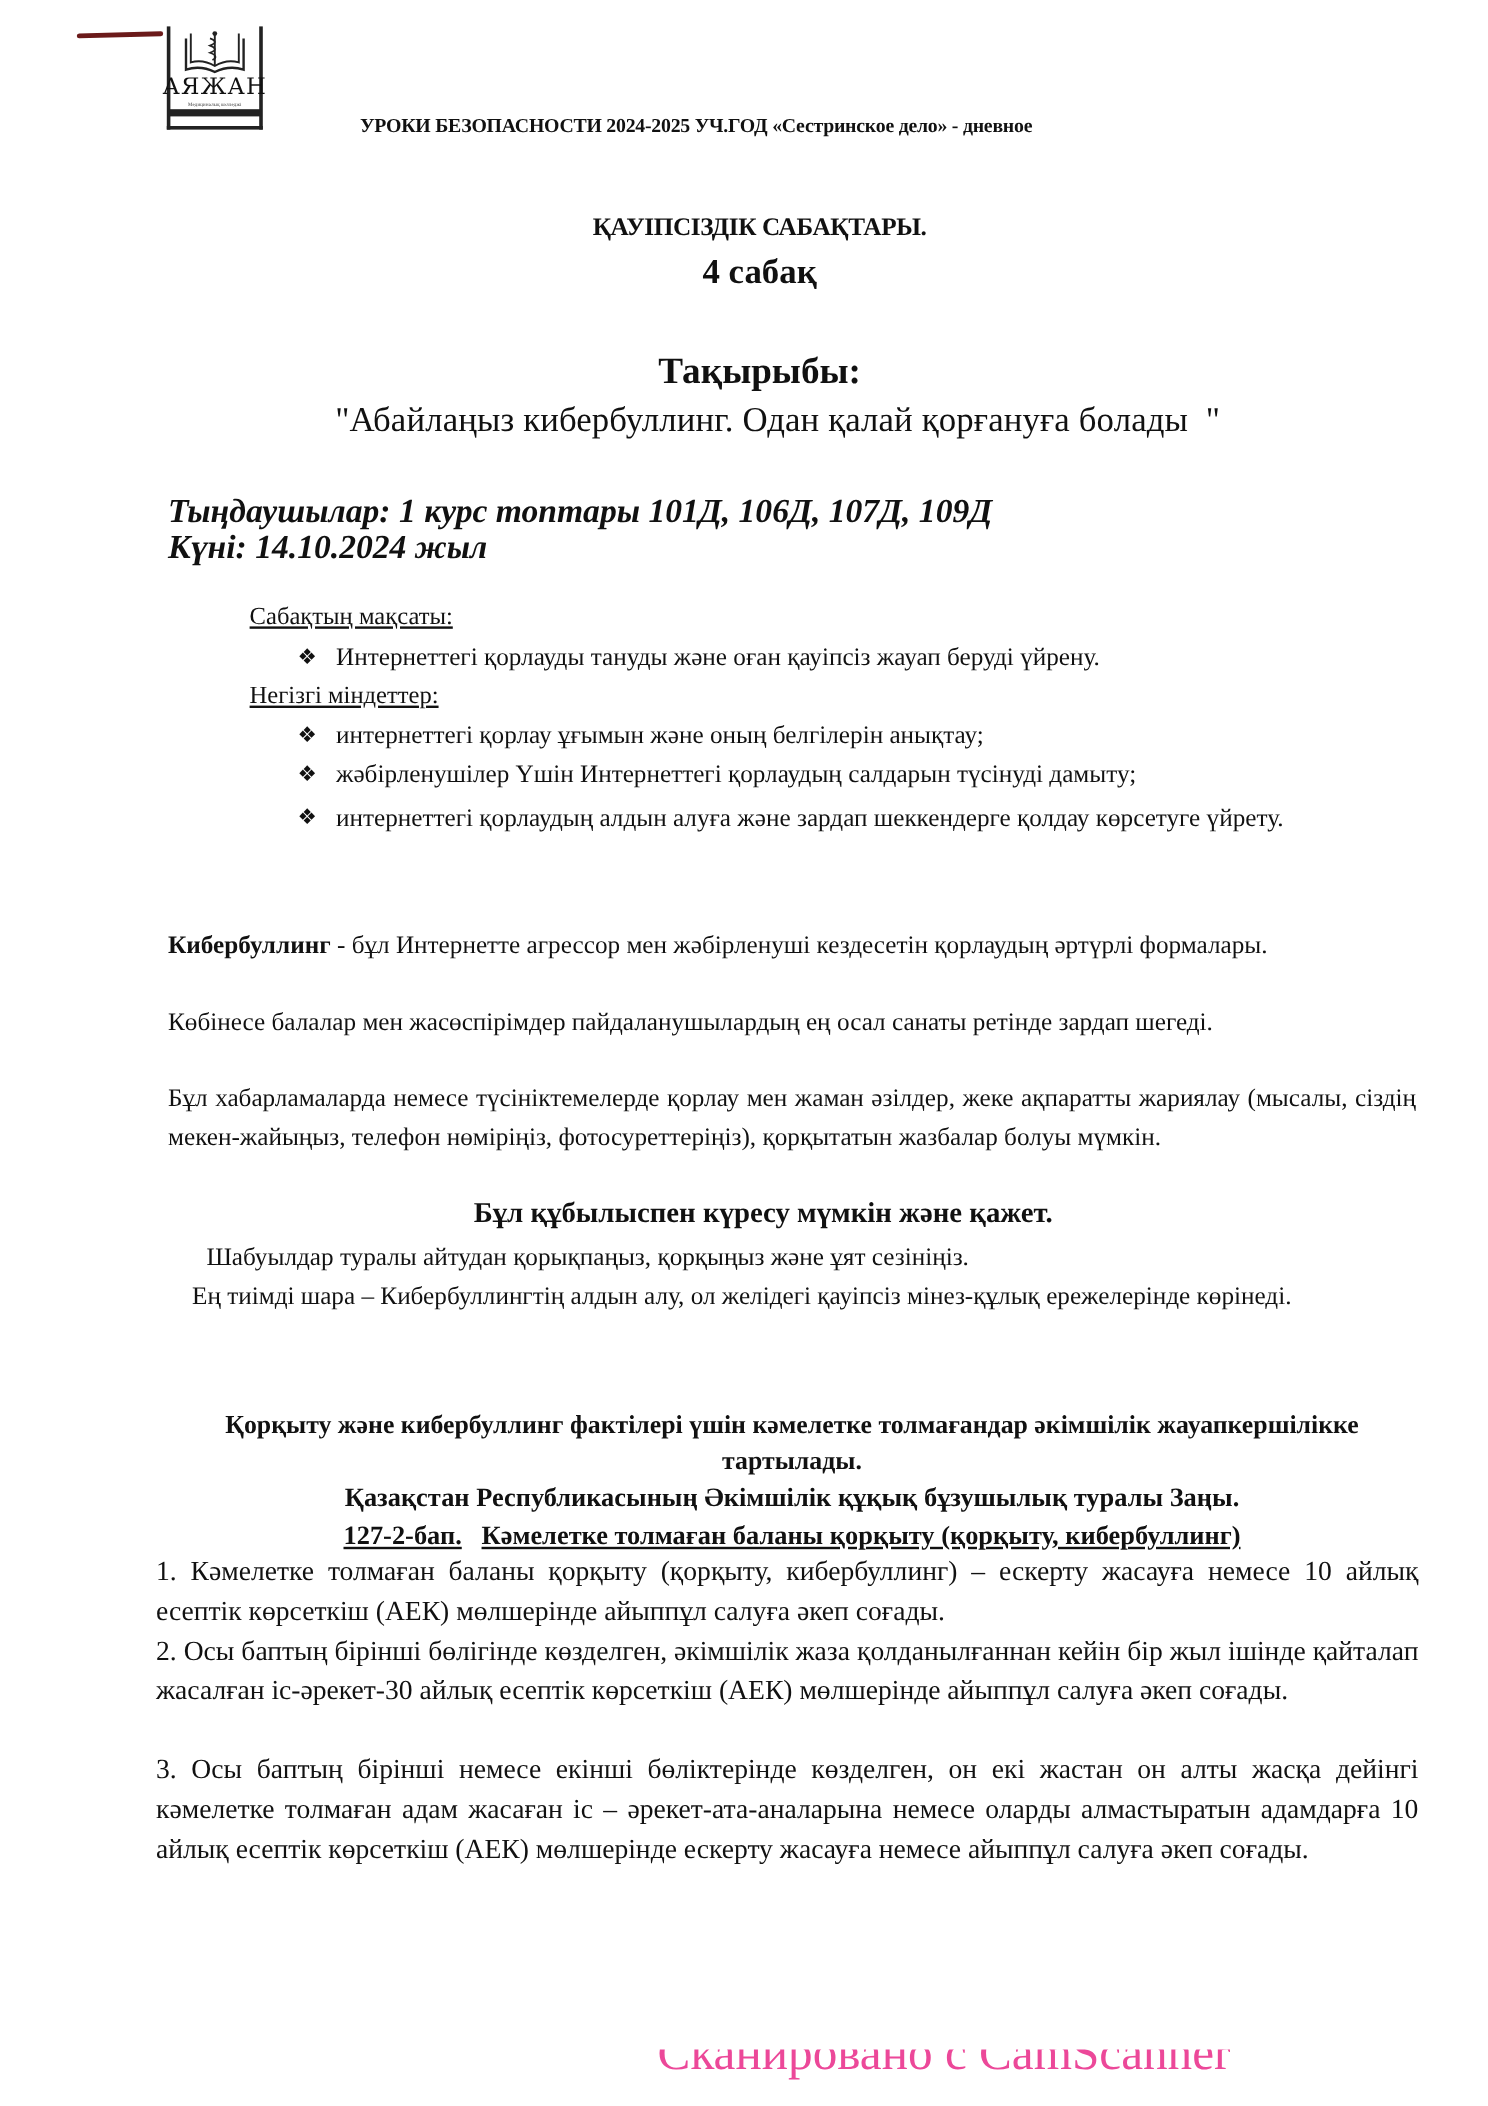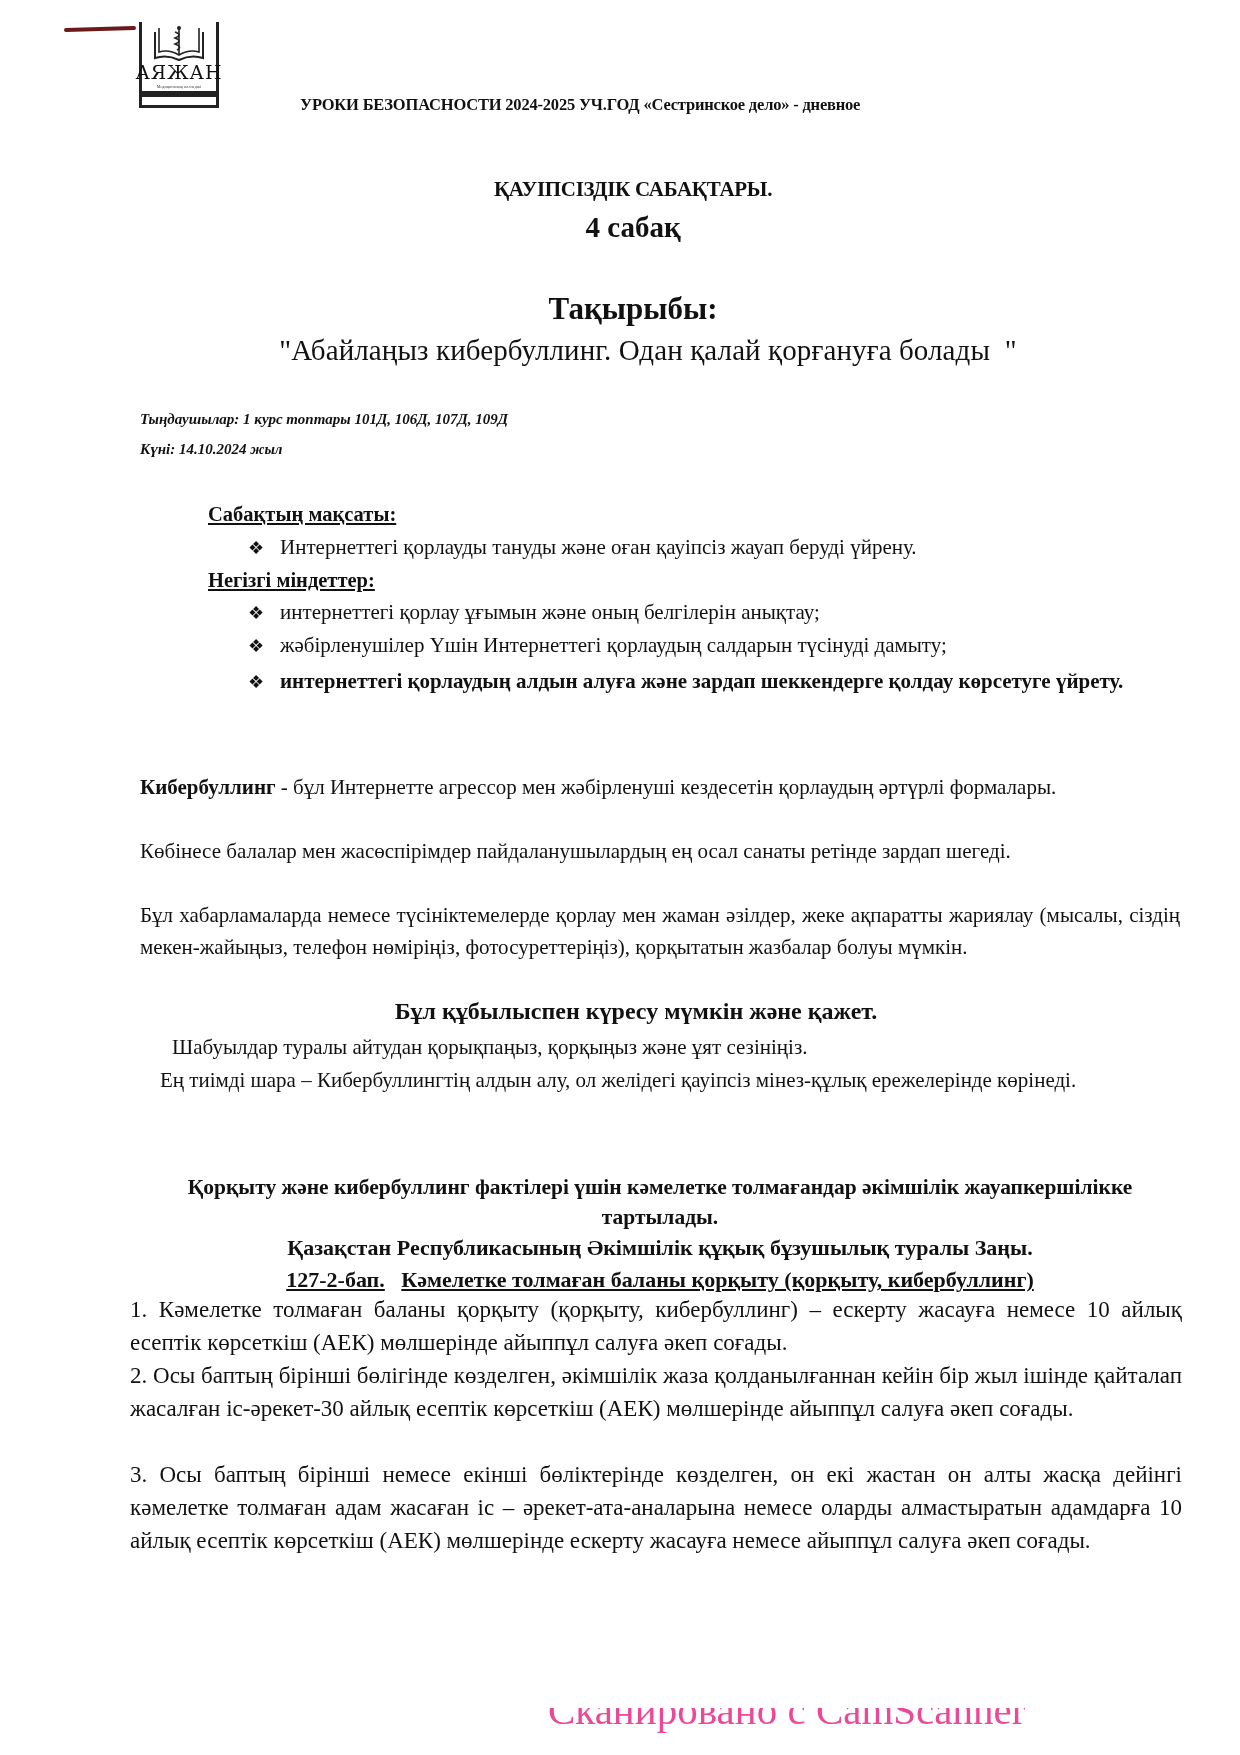--- a/index.html
+++ b/index.html
@@ -98,53 +98,53 @@
     .t-topic {
       top: 334px;
       font-size: 29px;
       left: 28px;
       letter-spacing: 0.1px;
       white-space: pre;
     }
     .meta {
       position: absolute;
       left: 140px;
-      font-size: 15px;
+      font-size: 28px;
       font-weight: bold;
       font-style: italic;
       white-space: nowrap;
     }
     .meta-listeners { top: 411px; }
     .meta-date { top: 441px; }
     .sec-head {
       position: absolute;
       left: 208px;
       font-size: 20.5px;
-      font-weight: bold;
+      font-weight: normal;
       text-decoration: underline;
       white-space: nowrap;
     }
     .goal-head { top: 503px; }
     .tasks-head { top: 569px; }
     .bullet {
       position: absolute;
       left: 248px;
       width: 922px;
       font-size: 21px;
       line-height: 31px;
       display: flex;
     }
     .bullet .glyph {
       width: 32px;
       flex: 0 0 32px;
       font-family: "DejaVu Sans", sans-serif;
       font-size: 18px;
     }
     .bullet .text { flex: 1; text-align: justify; }
-    .bullet.wrap .text { text-align-last: left; font-weight: bold; }
+    .bullet.wrap .text { text-align-last: left; }
     .goal-item { top: 532px; }
     .task-1 { top: 597px; }
     .task-2 { top: 630px; }
     .task-3 { top: 666px; }
     .para {
       position: absolute;
       left: 140px;
       width: 1040px;
       font-size: 21px;
       line-height: 32px;

